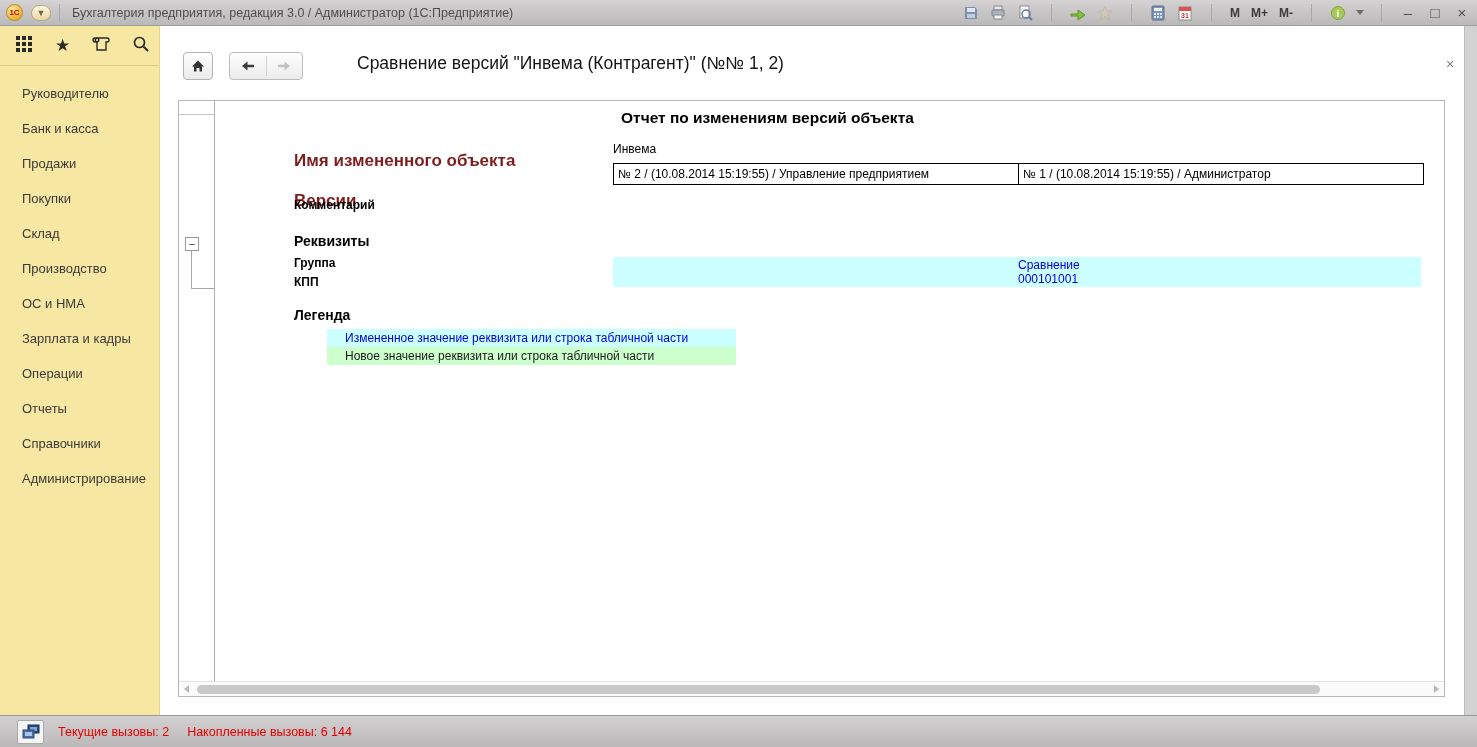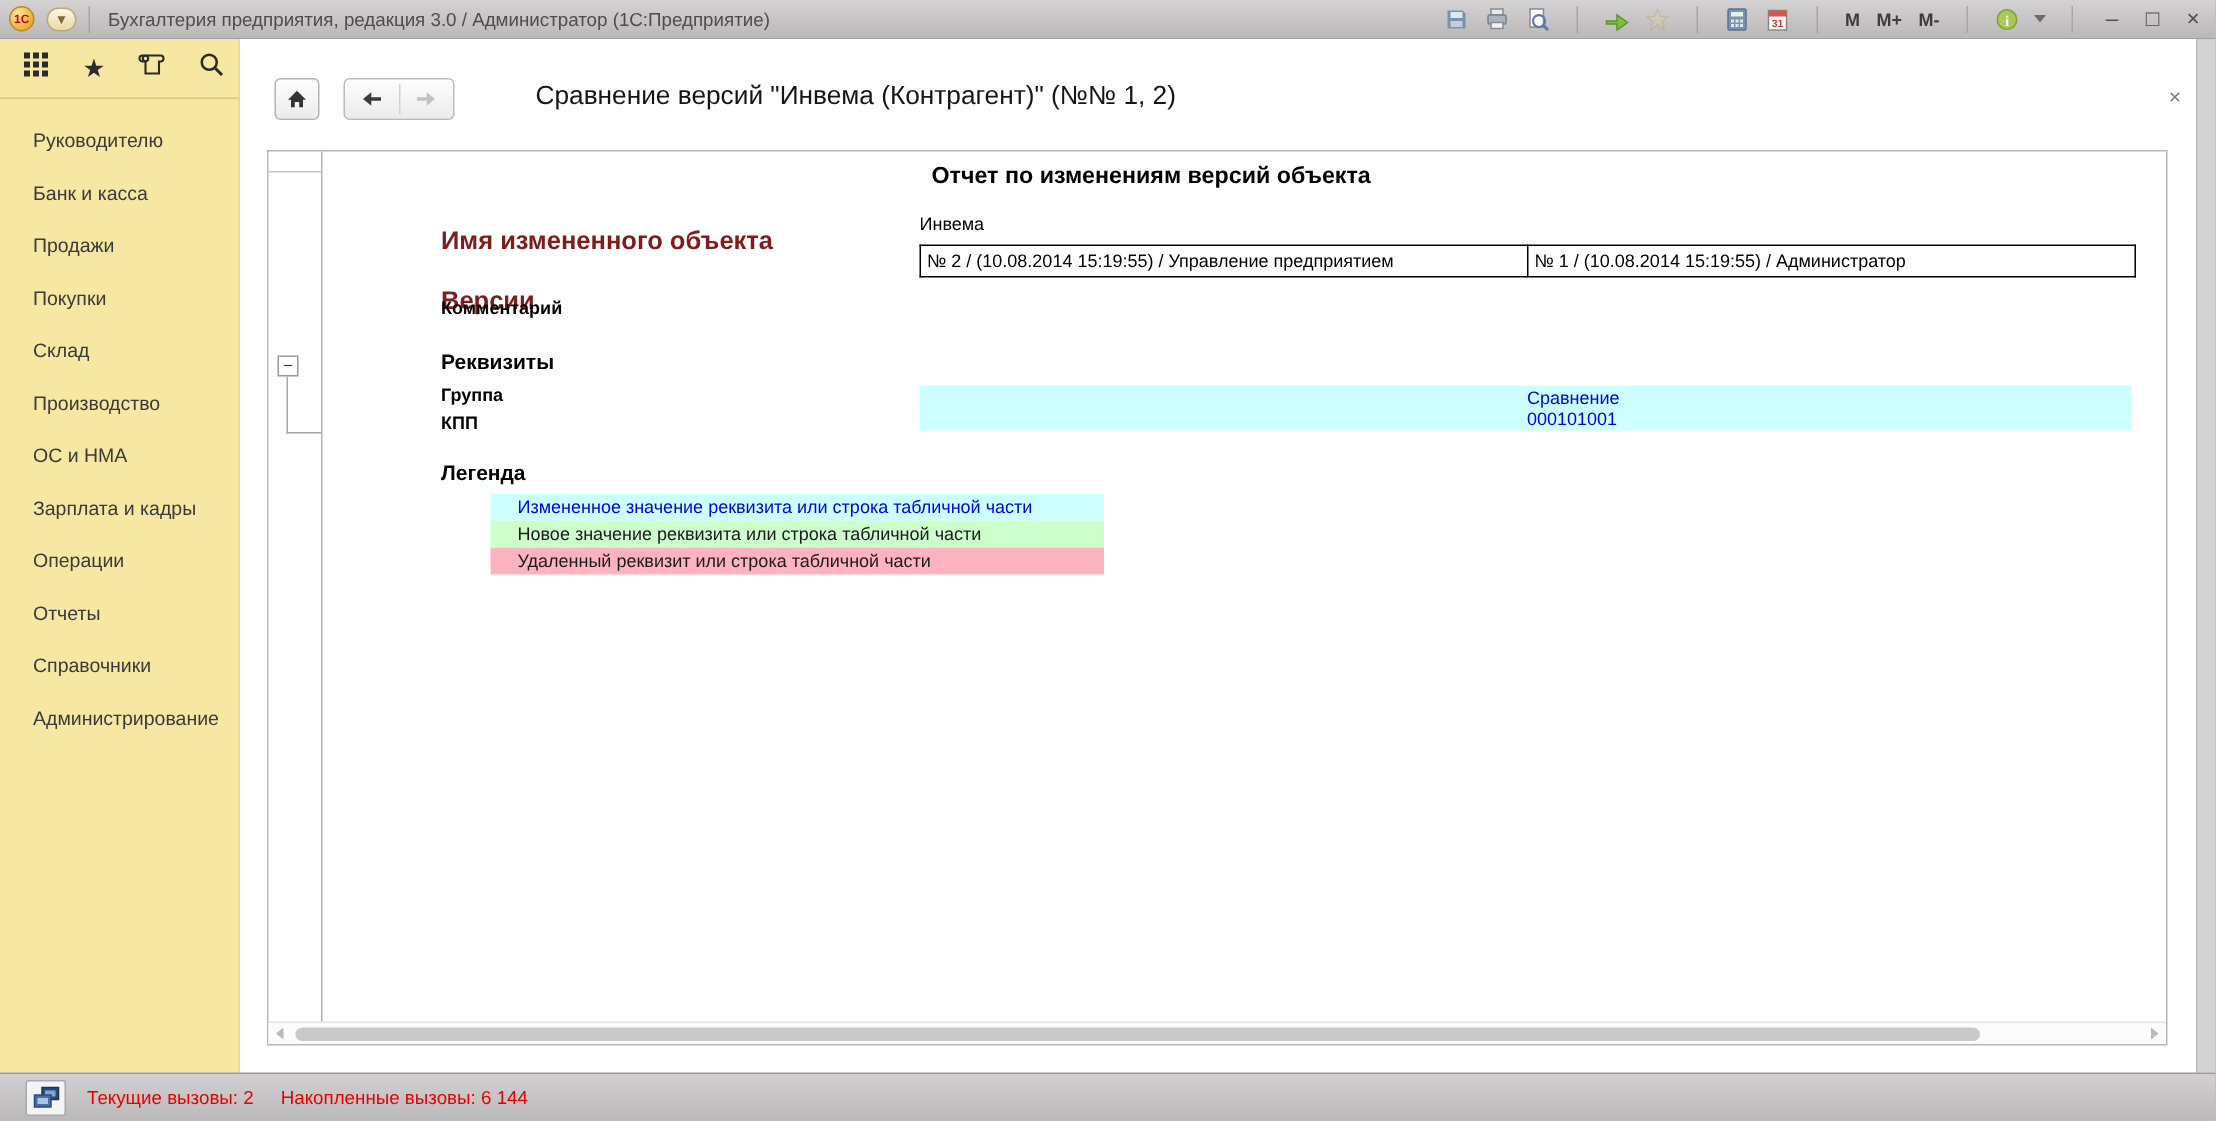--- a/index.html
+++ b/index.html
@@ -275,21 +275,20 @@
     <div class="attr-highlight">
       <div class="attr-vals">
         <div>Сравнение</div>
         <div>000101001</div>
       </div>
     </div>
 
     <div class="lbl-b14" style="left:115px;top:206px;">Легенда</div>
     <div class="legend-row leg-changed" style="top:228px;">Измененное значение реквизита или строка табличной части</div>
     <div class="legend-row leg-new" style="top:246px;">Новое значение реквизита или строка табличной части</div>
-    <div class="legend-row leg-deleted" style="top:264px;">Удаленный реквизит или строка табличной части</div>
 
     <div class="hscroll">
       <div class="hs-arrow-l"></div>
       <div class="hs-thumb"></div>
       <div class="hs-arrow-r"></div>
     </div>
   </div>
 
   <div class="right-strip"></div>
 

